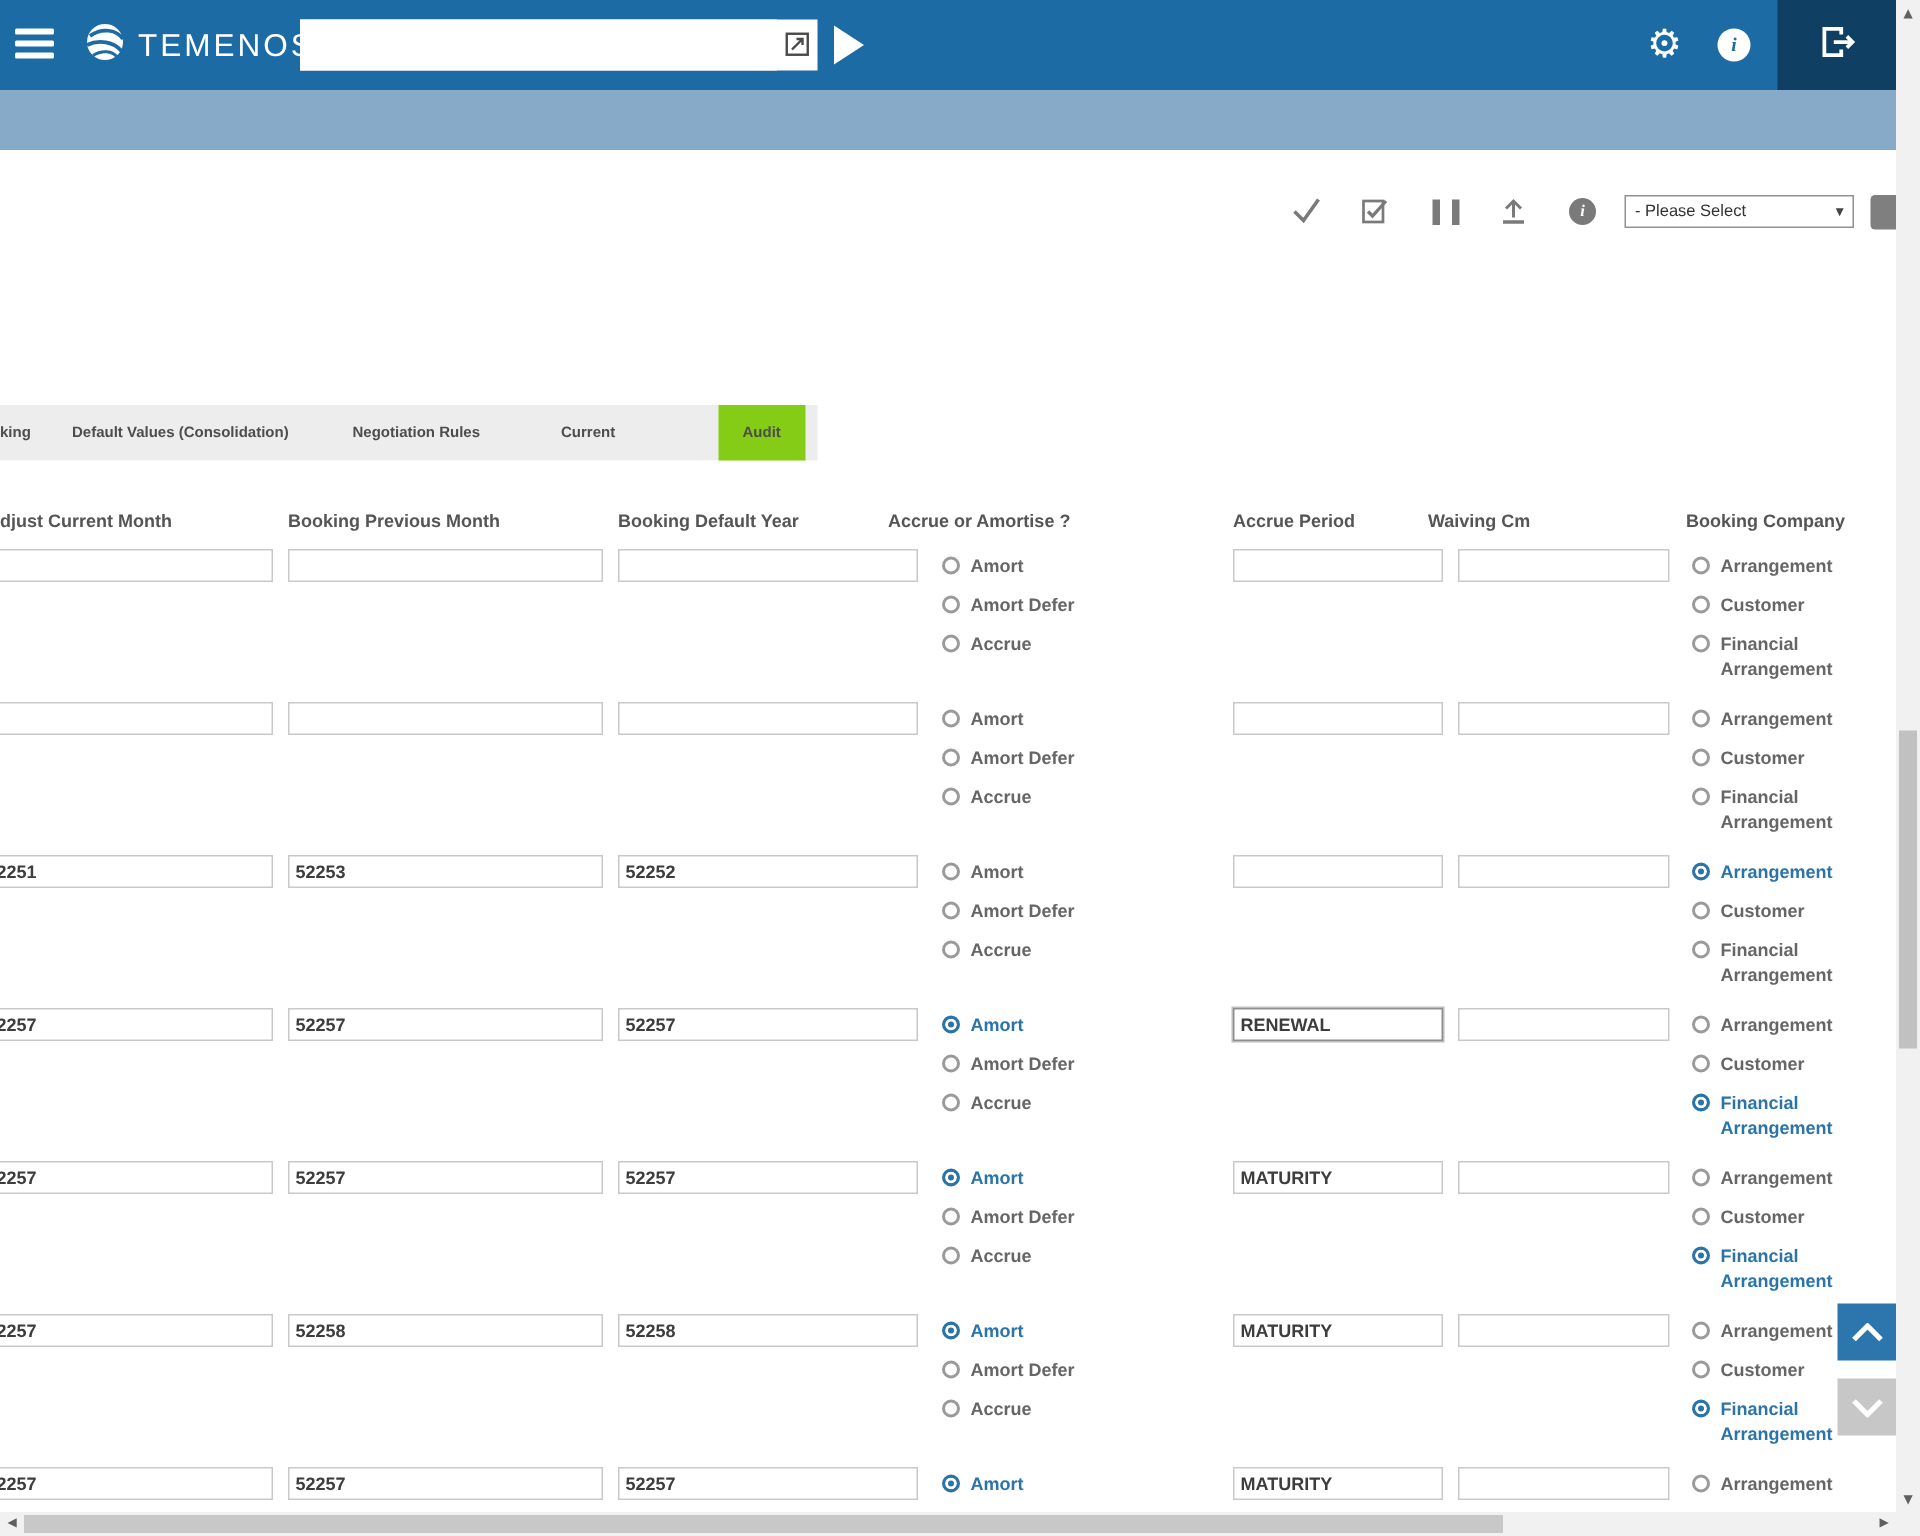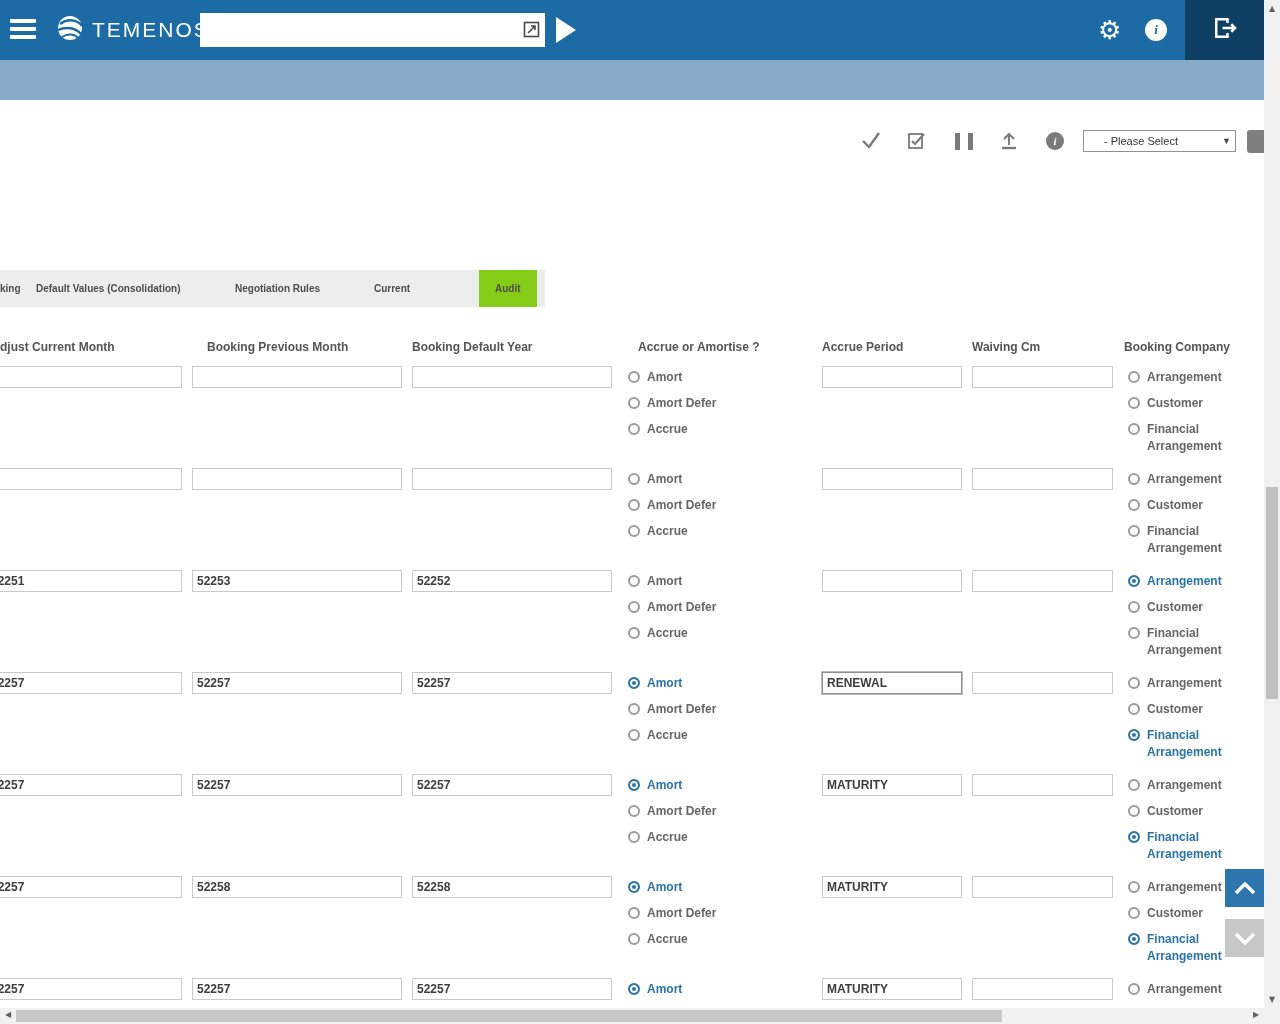--- a/index.html
+++ b/index.html
@@ -26,39 +26,39 @@
   .band { position:absolute; left:0; top:60px; width:1280px; height:40px; background:#86aac7; }
 
   
   .tool-ico { position:absolute; top:131px; cursor:pointer; }
   .t-check { left:861px; }
   .t-validate { left:907px; }
   .t-hold { left:955px; top:133px; width:18px; height:17px; display:flex; justify-content:space-between; }
   .t-hold i { display:block; width:5px; height:17px; background:#7a7a7a; }
   .t-upload { left:1000px; }
   .t-info { left:1046px; top:132px; width:18px; height:18px; border-radius:50%; background:#7a7a7a; color:#fff; font:italic 700 11px "Liberation Serif",serif; display:flex; align-items:center; justify-content:center; }
-  .dropdown { position:absolute; left:1083px; top:130px; width:153px; height:22px; background:#fff; border:1px solid #919191; font-size:11px; color:#333; line-height:20px; padding-left:20px; cursor:pointer; }
+  .dropdown { position:absolute; left:1083px; top:130px; width:153px; height:22px; background:#fff; border:1px solid #919191; font-size:11px; color:#333; line-height:20px; padding-left:6px; cursor:pointer; }
   .dropdown .arrow { position:absolute; right:4px; top:0; font-size:9px; color:#444; line-height:20px; }
   .partial-btn { position:absolute; left:1247px; top:130px; width:28px; height:23px; background:#7f7f7f; border-radius:3px; cursor:pointer; }
 
   
   .titlebar { position:absolute; left:0; top:189px; width:372px; height:24px; background:#d9ecf8; border:1px solid #abd0e4; font-weight:700; font-size:12px; color:#333; line-height:22px; padding-left:4px; }
 
   
   .tabstrip { position:absolute; left:0; top:270px; width:545px; height:37px; background:#ededed; }
   .tab { position:absolute; top:0; height:37px; line-height:37px; font-weight:700; font-size:10px; color:#4d4d4d; cursor:pointer; white-space:nowrap; }
   .tab0 { left:0; }
-  .tab1 { left:36px;text-align:right; }
+  .tab1 { left:48px;text-align:right; }
   .tab2 { left:235px; }
   .tab3 { left:374px; }
   .tab4 { left:479px; background:#84cc16; padding:0 16px; }
 
   
   .col-h { position:absolute; top:340px; font-weight:700; font-size:12px; color:#555; white-space:nowrap; }
-  .ch0{left:0;} .ch1{left:207px;} .ch2{left:412px;} .ch3{left:638px;text-align:right;} .ch4{left:822px;} .ch5{left:972px;} .ch6{left:1124px;}
+  .ch0{left:0;} .ch1{left:192px;} .ch2{left:412px;} .ch3{left:592px;text-align:right;} .ch4{left:822px;} .ch5{left:952px;} .ch6{left:1124px;}
 
   .grid-rows { position:absolute; left:0; top:0; width:1280px; height:1024px; }
   .grid-row { position:absolute; left:0; width:1280px; height:102px;padding-left:17px; }
   .cell { position:absolute; top:0; height:22px; border:1px solid #c9c9c9; background:#fff; font:700 12px "Liberation Sans",sans-serif; color:#3d3d3d; padding:0 4px; outline:none; }
   .c-adjust { left:-14px; width:196px; }
   .c-pm { left:192px; width:210px; }
   .c-py { left:412px; width:200px; }
   .c-period { left:822px; width:140px; }
   .c-waiving { left:972px; width:141px; }
   .cell.focus { border:1px solid #8f8f8f; box-shadow:0 0 0 1px #bcbcbc; }

